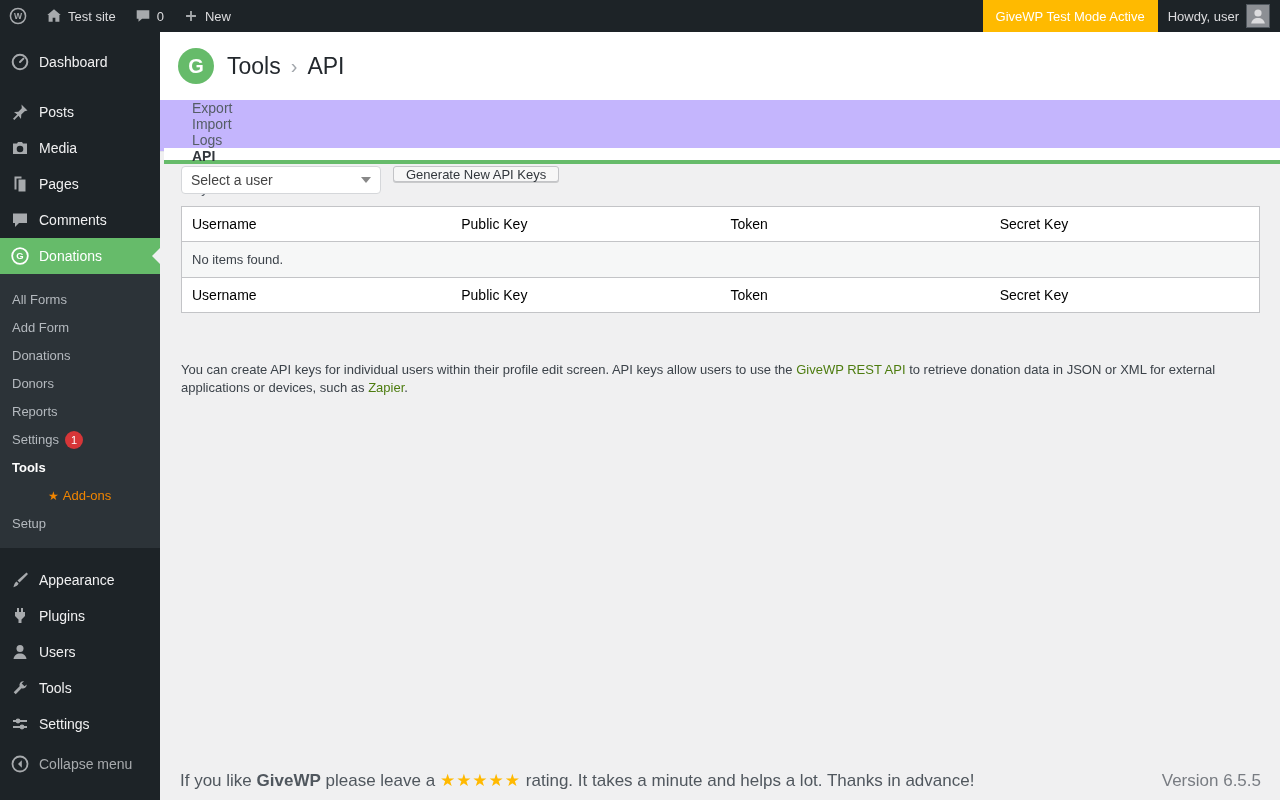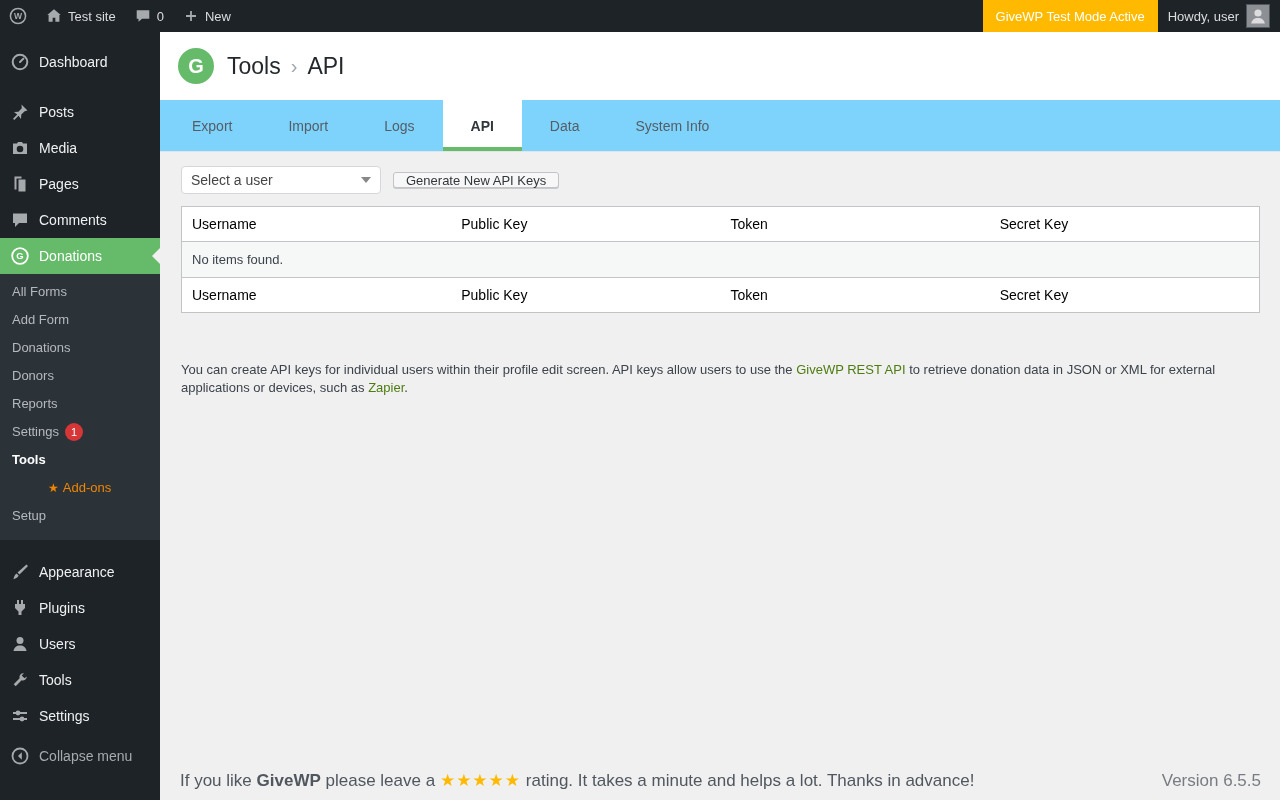--- a/index.html
+++ b/index.html
@@ -22,44 +22,44 @@
   
   .sidebar { position:absolute; top:32px; left:0; bottom:0; width:160px; background:#1d2327; color:#f0f0f1; font-size:14px; z-index:50; }
   .menu { padding-top:12px; }
   .menu-item { position:relative; display:flex; align-items:center; gap:9px; padding:8px 8px 8px 10px; line-height:18px; cursor:pointer; color:#f0f0f1; }
   .menu-item .mi { width:20px; height:20px; flex:0 0 20px; color:#a7aaad; }
   .menu-sep { height:14px; }
   .menu-item.active { background:#66bb6a; color:#fff; }
   .menu-item.active .mi { color:#fff; }
   .menu-item.active::after { content:""; position:absolute; right:0; top:50%; margin-top:-8px;
     border:8px solid transparent; border-right-color:#f0f0f1; }
-  .submenu { background:#2c3338; padding:4px 0 10px; }
+  .submenu { background:#2c3338; padding:12px 0 10px; }
   .submenu-item { padding:5px 12px; line-height:18px; font-size:13px; color:#b4b9be; cursor:pointer; }
   .submenu-item.current { color:#fff; font-weight:bold; }
   .submenu-item.addons { color:#f18500;margin-left:36px; }
   .submenu-item .star { color:#f18500; margin-right:4px; font-size:12px; }
   .count-badge { display:inline-block; min-width:18px; height:18px; line-height:18px; text-align:center;
     background:#d63638; color:#fff; font-size:11px; border-radius:50%; margin-left:6px; vertical-align:top; }
   .collapse-item { margin-top:4px; color:#a7aaad; }
   .collapse-item .mi { color:#a7aaad; }
 
   
   .content { position:absolute; top:32px; left:160px; right:0; bottom:0; background:#f0f0f1; }
   .page-header { height:68px; background:#fff; display:flex; align-items:center; padding:0 18px; gap:13px; }
   .give-logo { width:36px; height:36px; border-radius:50%; background:#66bb6a; color:#fff;
     display:flex; align-items:center; justify-content:center; font-size:20px; font-weight:bold; }
   .page-title { font-size:23px; color:#23282d; display:flex; align-items:center; gap:10px; }
   .crumb-sep { color:#a0a5aa; font-size:20px; }
 
-  .tabs { height:52px; background:#7dd3fc; border-bottom:1px solid #e2e4e7; display:flex; align-items:stretch; padding-left:4px; }
+  .tabs { height:52px; background:#c4b5fd; border-bottom:1px solid #e2e4e7; display:flex; align-items:stretch; padding-left:4px;flex-direction:column; }
   .tab { display:flex; align-items:center; padding:0 28px; font-size:14px; color:#555d66; cursor:pointer; }
   .tab.active { background:#fff; color:#32373c; font-weight:bold; box-shadow:inset 0 -4px 0 0 #66bb6a; }
 
   .main-body { padding:14px 20px 0 21px; }
-  .api-toolbar { display:flex; align-items:center; gap:12px; margin-bottom:12px; }
+  .api-toolbar { display:flex; gap:12px; margin-bottom:12px; }
   .user-select { width:200px; height:28px; background:#fff; border:1px solid #d5d7da; border-radius:4px;
     display:flex; align-items:center; justify-content:space-between; padding:0 9px; font-size:14px; color:#444; cursor:pointer; }
   .sel-arrow { width:0; height:0; border-left:5px solid transparent; border-right:5px solid transparent; border-top:6px solid #888; }
   .btn-secondary { height:16px; padding:0 12px; background:#f7f7f7; border:1px solid #c3c4c7; border-radius:3px;
     font-size:13px; color:#32373c; cursor:pointer; font-family:"Liberation Sans", sans-serif; box-shadow:0 1px 0 #c9cacb; }
 
   .api-table { background:#fff; border:1px solid #c3c4c7; }
   .t-row { display:grid; grid-template-columns:25% 25% 25% 25%; }
   .t-cell { padding:9px 10px; font-size:14px; color:#000000; }
   .t-head { border-bottom:1px solid #c3c4c7; }

